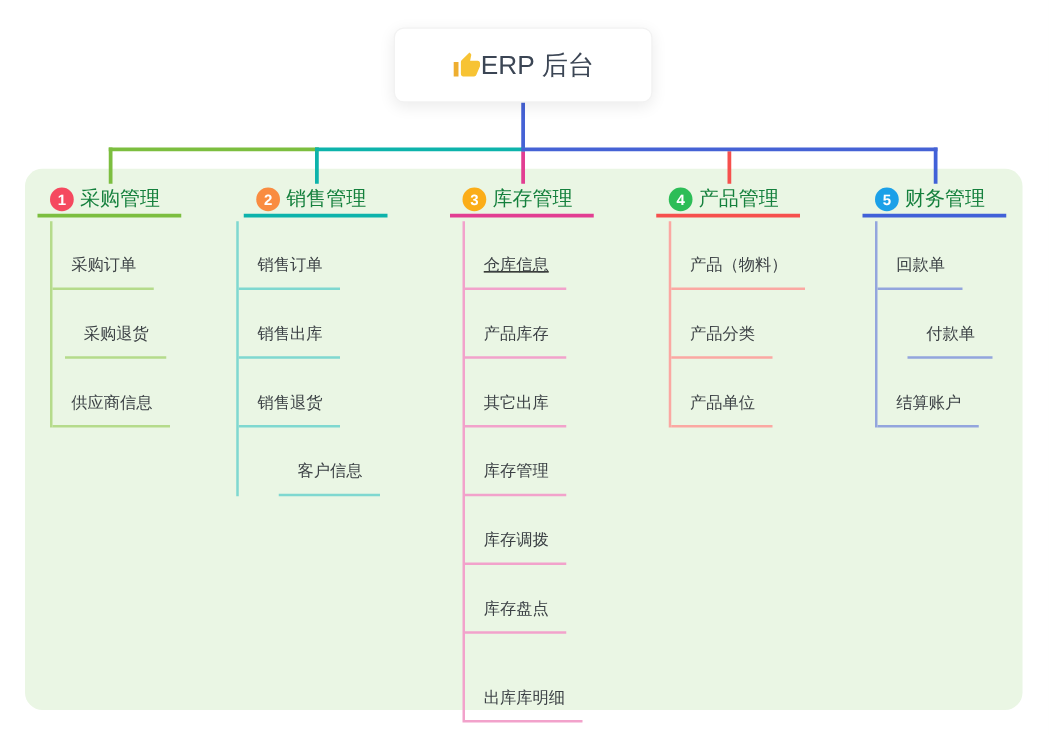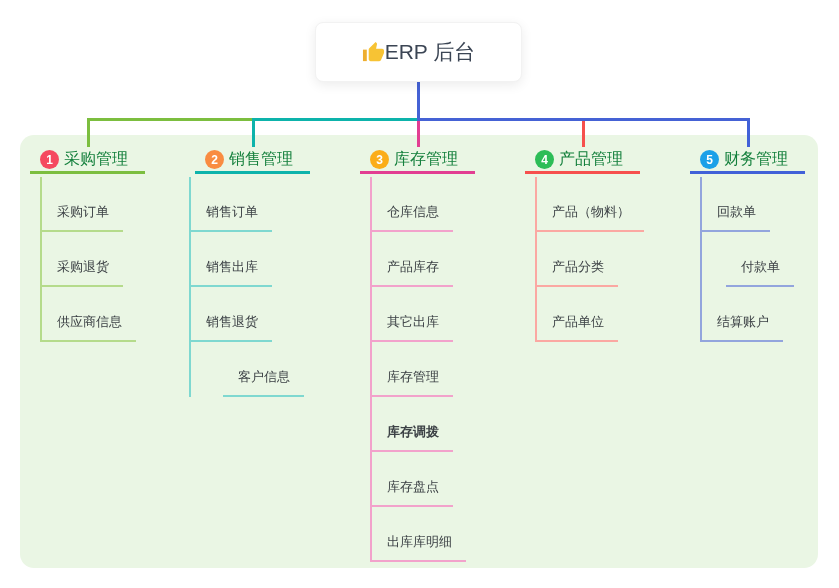--- a/index.html
+++ b/index.html
@@ -77,21 +77,21 @@
 
   <div id="branches">
       <div class="branch-header" style="left: 30px; border-bottom: 3px solid rgb(124, 190, 63);">
         <span class="badge" style="background: rgb(245, 73, 95);">1</span>
         <span class="branch-label">采购管理</span>
       </div>
       <div class="children" style="left: 40px; top: 177px; border-left: 2px solid rgb(181, 219, 139);">
         <div class="child-row" style="border-bottom: 2px solid rgb(181, 219, 139);">
           <span class="child-label">采购订单</span>
         </div>
-        <div class="child-row" style="border-bottom: 2px solid rgb(181, 219, 139);">
+        <div class="child-row" style="border-bottom: 2px solid rgb(181, 219, 139); margin-left: 10px;">
           <span class="child-label">采购退货</span>
         </div>
         <div class="child-row" style="border-bottom: 2px solid rgb(181, 219, 139);">
           <span class="child-label">供应商信息</span>
         </div>
       </div>
       <div class="branch-header" style="left: 195px; border-bottom: 3px solid rgb(13, 179, 171);">
         <span class="badge" style="background: rgb(249, 140, 65);">2</span>
         <span class="branch-label">销售管理</span>
       </div>
@@ -107,39 +107,39 @@
         </div>
         <div class="child-row" style="border-bottom: 2px solid rgb(127, 216, 208); margin-left: 32px;">
           <span class="child-label">客户信息</span>
         </div>
       </div>
       <div class="branch-header" style="left: 360px; border-bottom: 3px solid rgb(226, 62, 146);">
         <span class="badge" style="background: rgb(251, 173, 24);">3</span>
         <span class="branch-label">库存管理</span>
       </div>
       <div class="children" style="left: 370px; top: 177px; border-left: 2px solid rgb(242, 162, 203);">
-        <div class="child-row" style="border-bottom: 2px solid rgb(242, 162, 203);">
+        <div class="child-row" style="border-bottom: 2px solid rgb(242, 162, 203); text-decoration: underline;">
           <span class="child-label">仓库信息</span>
         </div>
         <div class="child-row" style="border-bottom: 2px solid rgb(242, 162, 203);">
           <span class="child-label">产品库存</span>
         </div>
         <div class="child-row" style="border-bottom: 2px solid rgb(242, 162, 203);">
           <span class="child-label">其它出库</span>
         </div>
         <div class="child-row" style="border-bottom: 2px solid rgb(242, 162, 203);">
           <span class="child-label">库存管理</span>
         </div>
-        <div class="child-row" style="border-bottom: 2px solid rgb(242, 162, 203); font-weight: bold;">
+        <div class="child-row" style="border-bottom: 2px solid rgb(242, 162, 203);">
           <span class="child-label">库存调拨</span>
         </div>
         <div class="child-row" style="border-bottom: 2px solid rgb(242, 162, 203);">
           <span class="child-label">库存盘点</span>
         </div>
-        <div class="child-row" style="border-bottom: 2px solid rgb(242, 162, 203);">
+        <div class="child-row" style="border-bottom: 2px solid rgb(242, 162, 203); margin-top: 16px;">
           <span class="child-label">出库库明细</span>
         </div>
       </div>
       <div class="branch-header" style="left: 525px; border-bottom: 3px solid rgb(246, 80, 77);">
         <span class="badge" style="background: rgb(45, 189, 87);">4</span>
         <span class="branch-label">产品管理</span>
       </div>
       <div class="children" style="left: 535px; top: 177px; border-left: 2px solid rgb(251, 168, 162);">
         <div class="child-row" style="border-bottom: 2px solid rgb(251, 168, 162);">
           <span class="child-label">产品（物料）</span>

